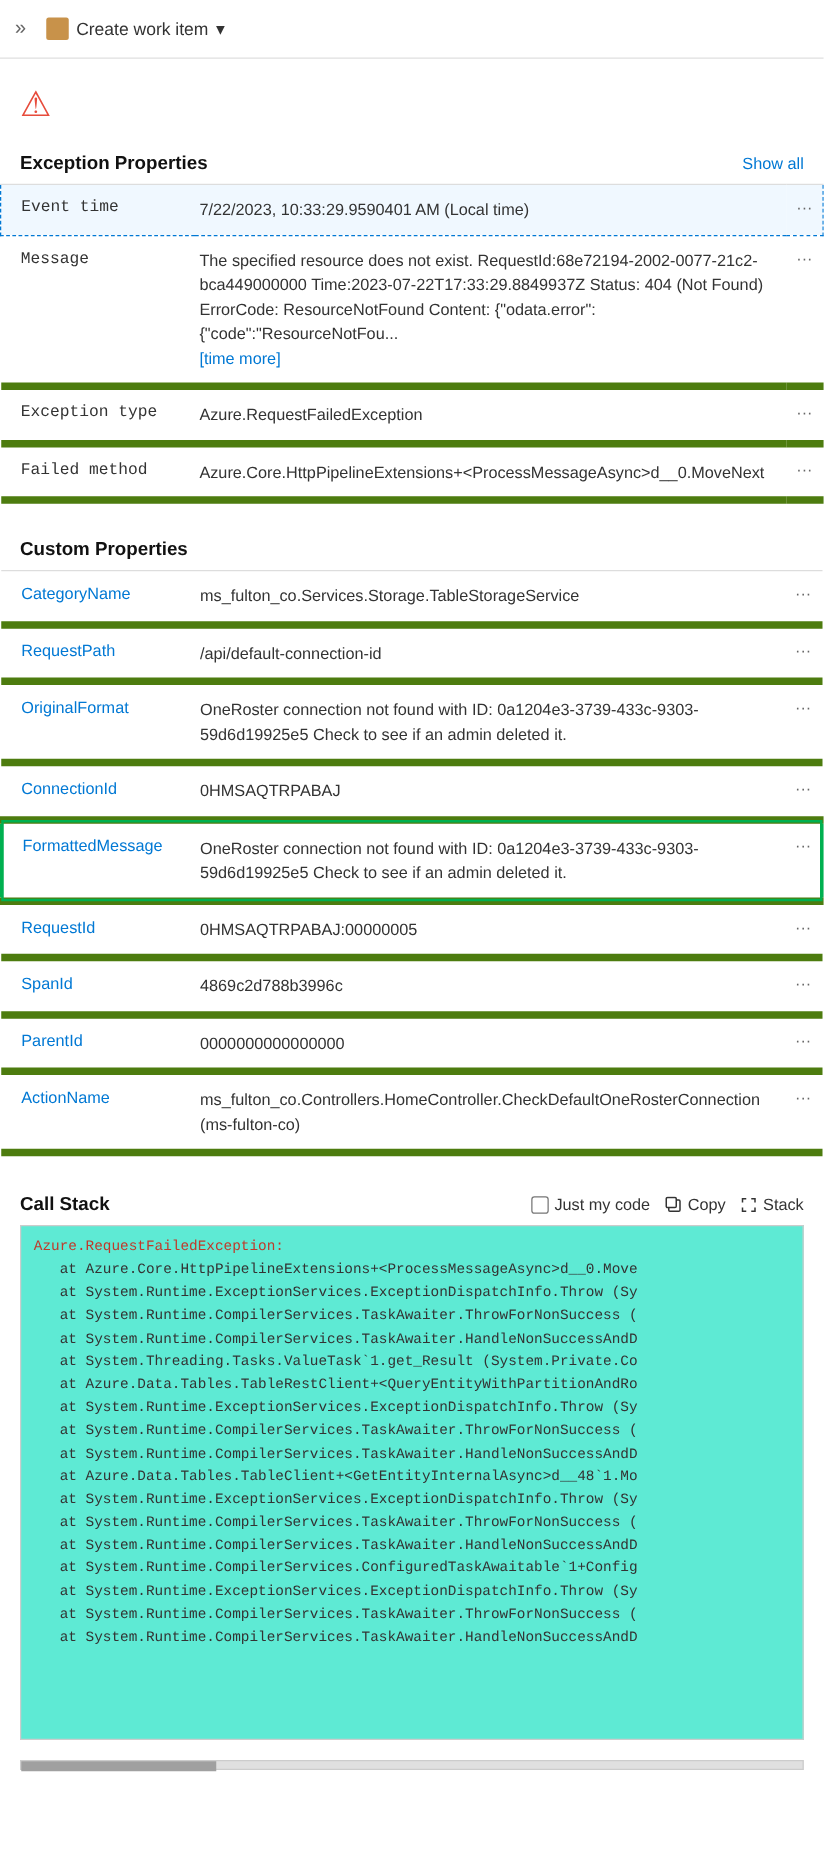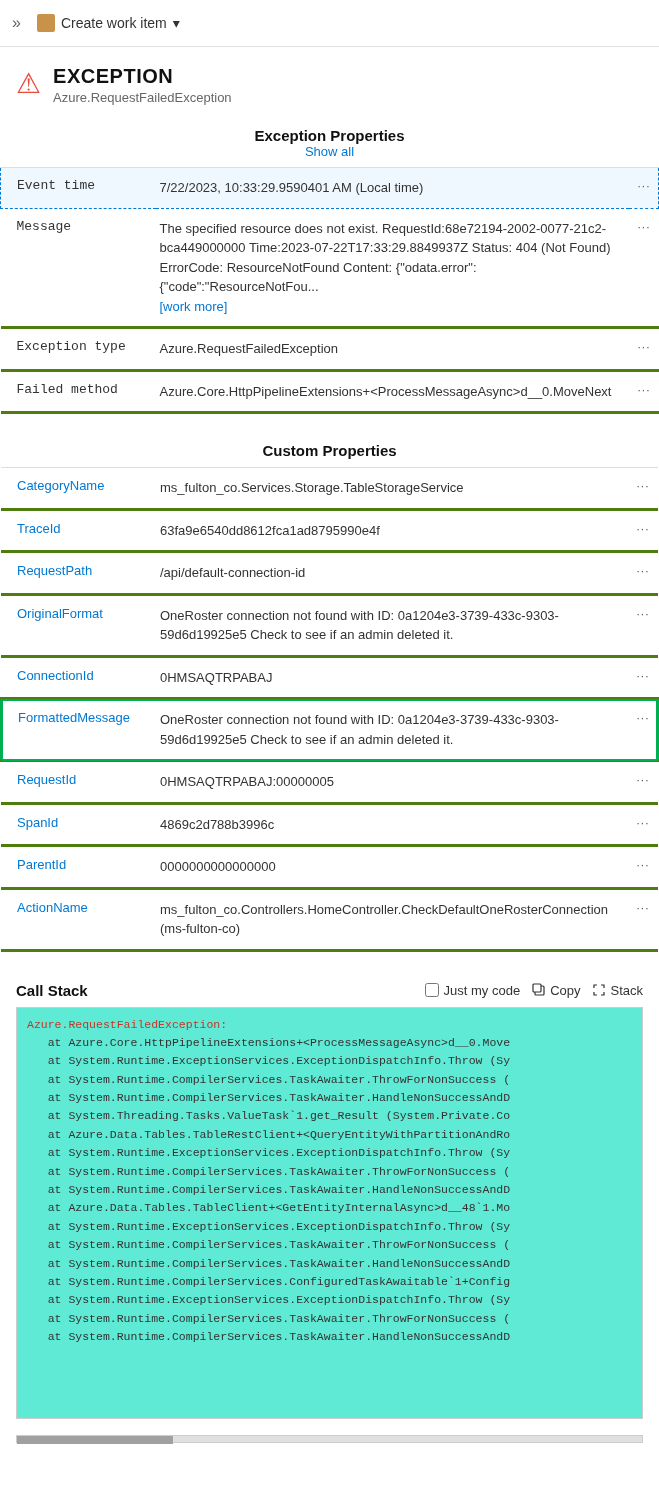--- a/index.html
+++ b/index.html
@@ -72,21 +72,20 @@
       font-size: 13px;
       color: #666;
       margin-top: 2px;
     }
 
     .section-header {
       display: flex;
       align-items: center;
       justify-content: space-between;
       padding: 10px 16px 8px 16px;
-      flex-direction: column;
     }
 
     .section-title {
       font-size: 15px;
       font-weight: 700;
       color: #111;
     }
 
     .show-all-btn {
       background: none;
@@ -97,21 +96,21 @@
       font-weight: 400;
     }
 
     .properties-table {
       width: 100%;
       border-collapse: collapse;
       border-top: 1px solid #ddd;
     }
 
     .properties-table tr {
-      border-bottom: 3px solid #4d7c0f;
+      border-bottom: 6px solid #4d7c0f;
     }
 
     .prop-key {
       padding: 10px 12px 10px 16px;
       color: #0078d4;
       font-size: 13px;
       vertical-align: top;
       width: 155px;
       min-width: 140px;
     }
@@ -227,45 +226,41 @@
   <span class="chevron-nav">»</span>
   <button class="work-item-btn">
     <span class="work-item-icon"></span>
     <span>Create work item</span>
     <span>▾</span>
   </button>
 </div>
 
 <div class="exception-header">
   <div class="alert-icon">⚠</div>
-  <div>
-    <div class="exception-title">EXCEPTION</div>
-    <div class="exception-subtitle">Azure.RequestFailedException</div>
-  </div>
 </div>
 
 <div class="section-header">
   <span class="section-title">Exception Properties</span>
   <button class="show-all-btn">Show all</button>
 </div>
 
 <table class="properties-table">
 
   <tbody>
       <tr class="event-time-row" style="border: 1px dashed #0078d4;">
     <td class="prop-key black">Event time</td>
     <td class="prop-val">7/22/2023, 10:33:29.9590401 AM (Local time)</td>
     <td class="prop-menu">···</td>
   </tr>
 
   <tr>
     <td class="prop-key black">Message</td>
     <td class="prop-val">
       The specified resource does not exist. RequestId:68e72194-2002-0077-21c2-bca449000000 Time:2023-07-22T17:33:29.8849937Z Status: 404 (Not Found) ErrorCode: ResourceNotFound Content: {"odata.error":{"code":"ResourceNotFou...<br>
-      <span class="show-more">[work more]</span>
+      <span class="show-more">[time more]</span>
     </td>
     <td class="prop-menu">···</td>
   </tr>
 
   <tr>
     <td class="prop-key black">Exception type</td>
     <td class="prop-val">Azure.RequestFailedException</td>
     <td class="prop-menu">···</td>
   </tr>
 
@@ -284,25 +279,20 @@
 
   <table class="properties-table">
 
     <tbody>
         <tr>
       <td class="prop-key">CategoryName</td>
       <td class="prop-val">ms_fulton_co.Services.Storage.TableStorageService</td>
       <td class="prop-menu">···</td>
     </tr>
 
-    <tr>
-      <td class="prop-key">TraceId</td>
-      <td class="prop-val">63fa9e6540dd8612fca1ad8795990e4f</td>
-      <td class="prop-menu">···</td>
-    </tr>
 
     <tr>
       <td class="prop-key">RequestPath</td>
       <td class="prop-val">/api/default-connection-id</td>
       <td class="prop-menu">···</td>
     </tr>
 
     <tr>
       <td class="prop-key">OriginalFormat</td>
       <td class="prop-val">OneRoster connection not found with ID: 0a1204e3-3739-433c-9303-59d6d19925e5 Check to see if an admin deleted it.</td>

